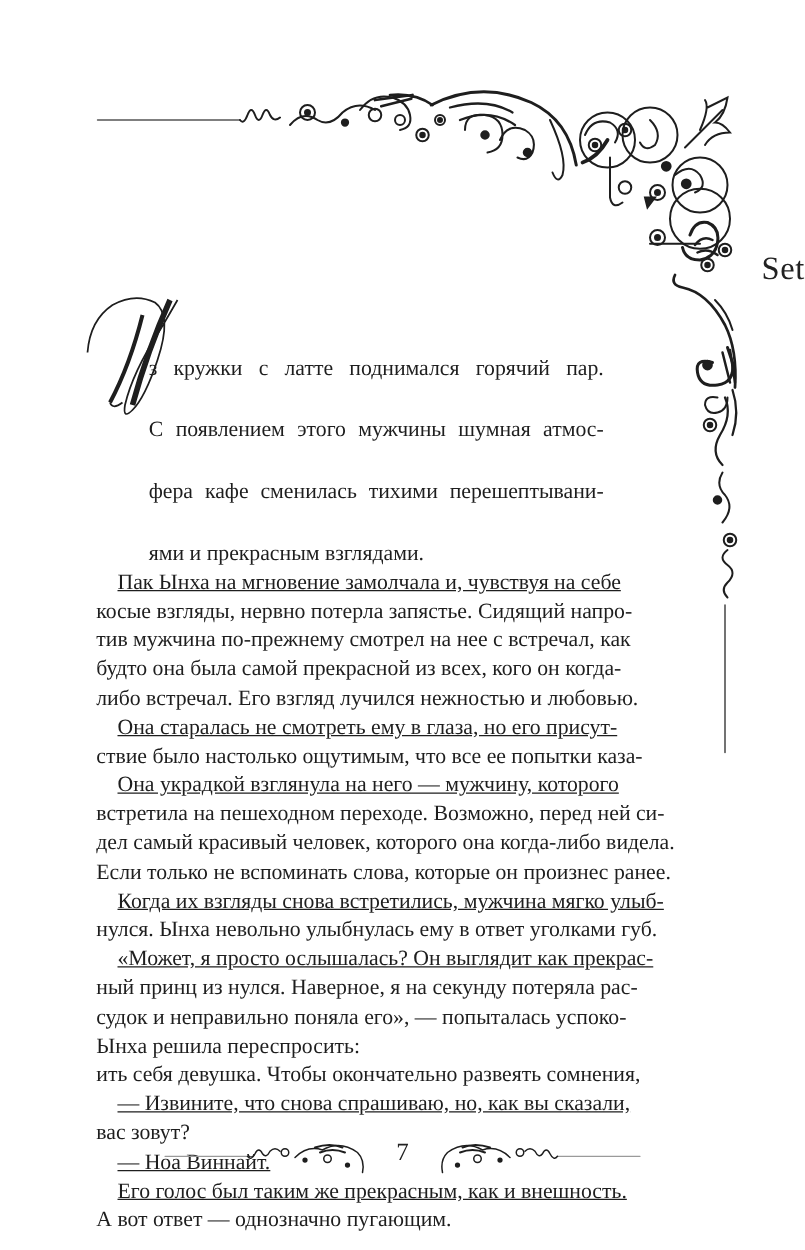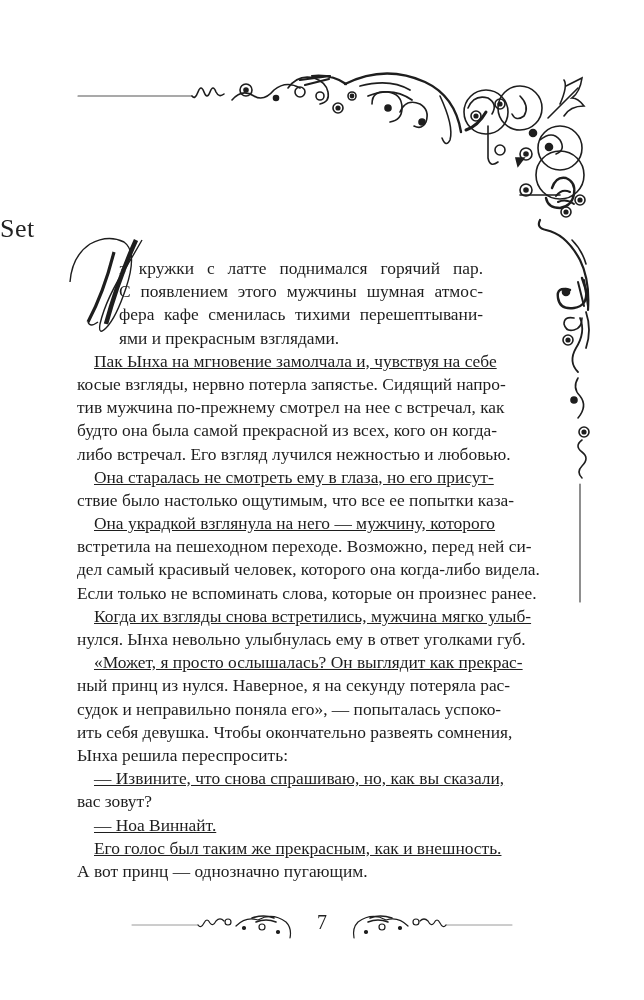--- a/index.html
+++ b/index.html
@@ -2,37 +2,37 @@
 <html><head>
   <meta charset="utf-8">
   <style>
     html, body { margin: 0; padding: 0; background: #ffffff; }
     body {
       width: 644px; height: 1000px; position: relative; overflow: hidden;
       font-family: "Liberation Serif", "DejaVu Serif", serif; color: #1e1e1e;
     }
     .ornament-corner { position: absolute; left: 0; top: 0; width: 644px; height: 620px; }
     .chapter-title {
-      position: absolute; left: 0; width: 644px; top: 214px; text-align: left;
+      position: absolute; left: 0; width: 644px; top: 200px; text-align: right;
       font-size: 26px; letter-spacing: 0.5px; color: #222;
     }
     .drop-cap {
       position: absolute; left: 66px; top: 232px; width: 80px; height: 110px;
     }
     .text-block {
       position: absolute; left: 77px; width: 406px; top: 257px;
       font-size: 17.4px; line-height: 23.2px; text-align: justify;
     }
     .line {
       display: block; white-space: nowrap; text-align: justify; text-align-last: justify;
       height: 23.2px;
     }
     .line.last { text-align-last: left; }
     .line.indent { padding-left: 17px; text-decoration: underline; }
-    .line.dropindent { padding-left: 42px; }
+    .line.dropindent { padding-left: 42px; margin-top: 26px; }
     .footer { position: absolute; left: 0; top: 910px; width: 644px; height: 40px; }
     .page-number {
       position: absolute; left: 0; width: 644px; top: 911px; text-align: center;
       font-size: 20px; color: #222;
     }
   </style>
 </head>
 <body>
 
 <svg class="ornament-corner" viewBox="0 0 644 620" xmlns="http://www.w3.org/2000/svg" fill="none" stroke="#1e1e1e" stroke-width="1.6" stroke-linecap="round">
@@ -142,30 +142,30 @@
   <span class="line">встретила на пешеходном переходе. Возможно, перед ней си-</span>
   <span class="line">дел самый красивый человек, которого она когда-либо видела.</span>
   <span class="line">Если только не вспоминать слова, которые он произнес ранее.</span>
 
   <span class="line indent">Когда их взгляды снова встретились, мужчина мягко улыб-</span>
   <span class="line">нулся. Ынха невольно улыбнулась ему в ответ уголками губ.</span>
 
   <span class="line indent">«Может, я просто ослышалась? Он выглядит как прекрас-</span>
   <span class="line">ный принц из нулся. Наверное, я на секунду потеряла рас-</span>
   <span class="line">судок и неправильно поняла его», — попыталась успоко-</span>
+  <span class="line last">Ынха решила переспросить:</span>
   <span class="line">ить себя девушка. Чтобы окончательно развеять сомнения,</span>
-  <span class="line last">Ынха решила переспросить:</span>
 
   <span class="line indent">— Извините, что снова спрашиваю, но, как вы сказали,</span>
   <span class="line last">вас зовут?</span>
 
   <span class="line indent last">— Ноа Виннайт.</span>
 
   <span class="line indent">Его голос был таким же прекрасным, как и внешность.</span>
-  <span class="line last">А вот принц — однозначно пугающим.</span>
+  <span class="line last">А вот ответ — однозначно пугающим.</span>
 </div>
 
 <svg class="footer" viewBox="0 910 644 40" xmlns="http://www.w3.org/2000/svg" fill="none" stroke="#1e1e1e" stroke-width="1.2" stroke-linecap="round">
   <line x1="132" y1="925" x2="198" y2="925" stroke="#9a9a9a" stroke-width="1"></line>
   <path d="M198 925 q3 4 6 -2 q3 -6 6 0 q3 4 6 -2 q4 -4 8 0"></path>
   <circle cx="228" cy="922" r="3"></circle>
   <path d="M236 926 q10 -10 22 -6 q14 -8 28 2 q6 6 4 16"></path>
   <path d="M252 918 q12 -4 22 0 M256 922 q10 -4 20 0" stroke-width="1.6"></path>
   <circle cx="262" cy="927" r="3"></circle>
     <circle cx="244" cy="928" r="1.5" fill="#1e1e1e"></circle>

